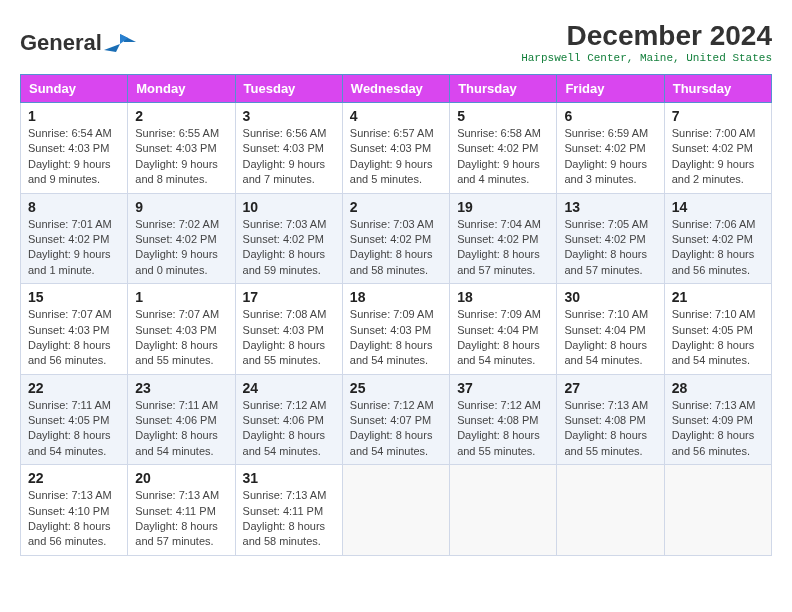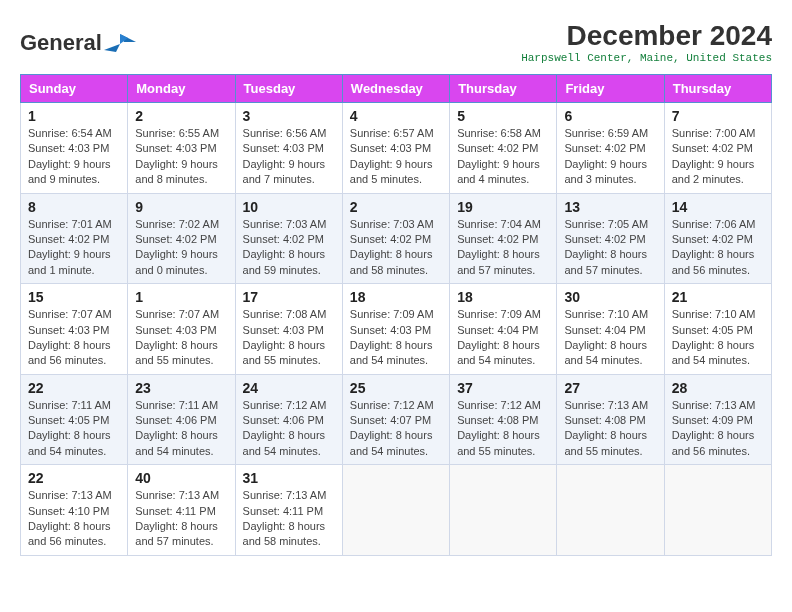--- a/index.html
+++ b/index.html
@@ -242,21 +242,21 @@
           <span class="day-num">28</span>
           <div class="day-info">Sunrise: 7:13 AM<br>Sunset: 4:09 PM<br>Daylight: 8 hours and 56 minutes.</div>
         </td>
       </tr>
       <tr>
         <td>
           <span class="day-num">22</span>
           <div class="day-info">Sunrise: 7:13 AM<br>Sunset: 4:10 PM<br>Daylight: 8 hours and 56 minutes.</div>
         </td>
         <td>
-          <span class="day-num">40</span>
+          <span class="day-num">20</span>
           <div class="day-info">Sunrise: 7:13 AM<br>Sunset: 4:11 PM<br>Daylight: 8 hours and 57 minutes.</div>
         </td>
         <td>
           <span class="day-num">31</span>
           <div class="day-info">Sunrise: 7:13 AM<br>Sunset: 4:11 PM<br>Daylight: 8 hours and 58 minutes.</div>
         </td>
         <td class="empty-cell"></td>
         <td class="empty-cell"></td>
         <td class="empty-cell"></td>
         <td class="empty-cell"></td>

